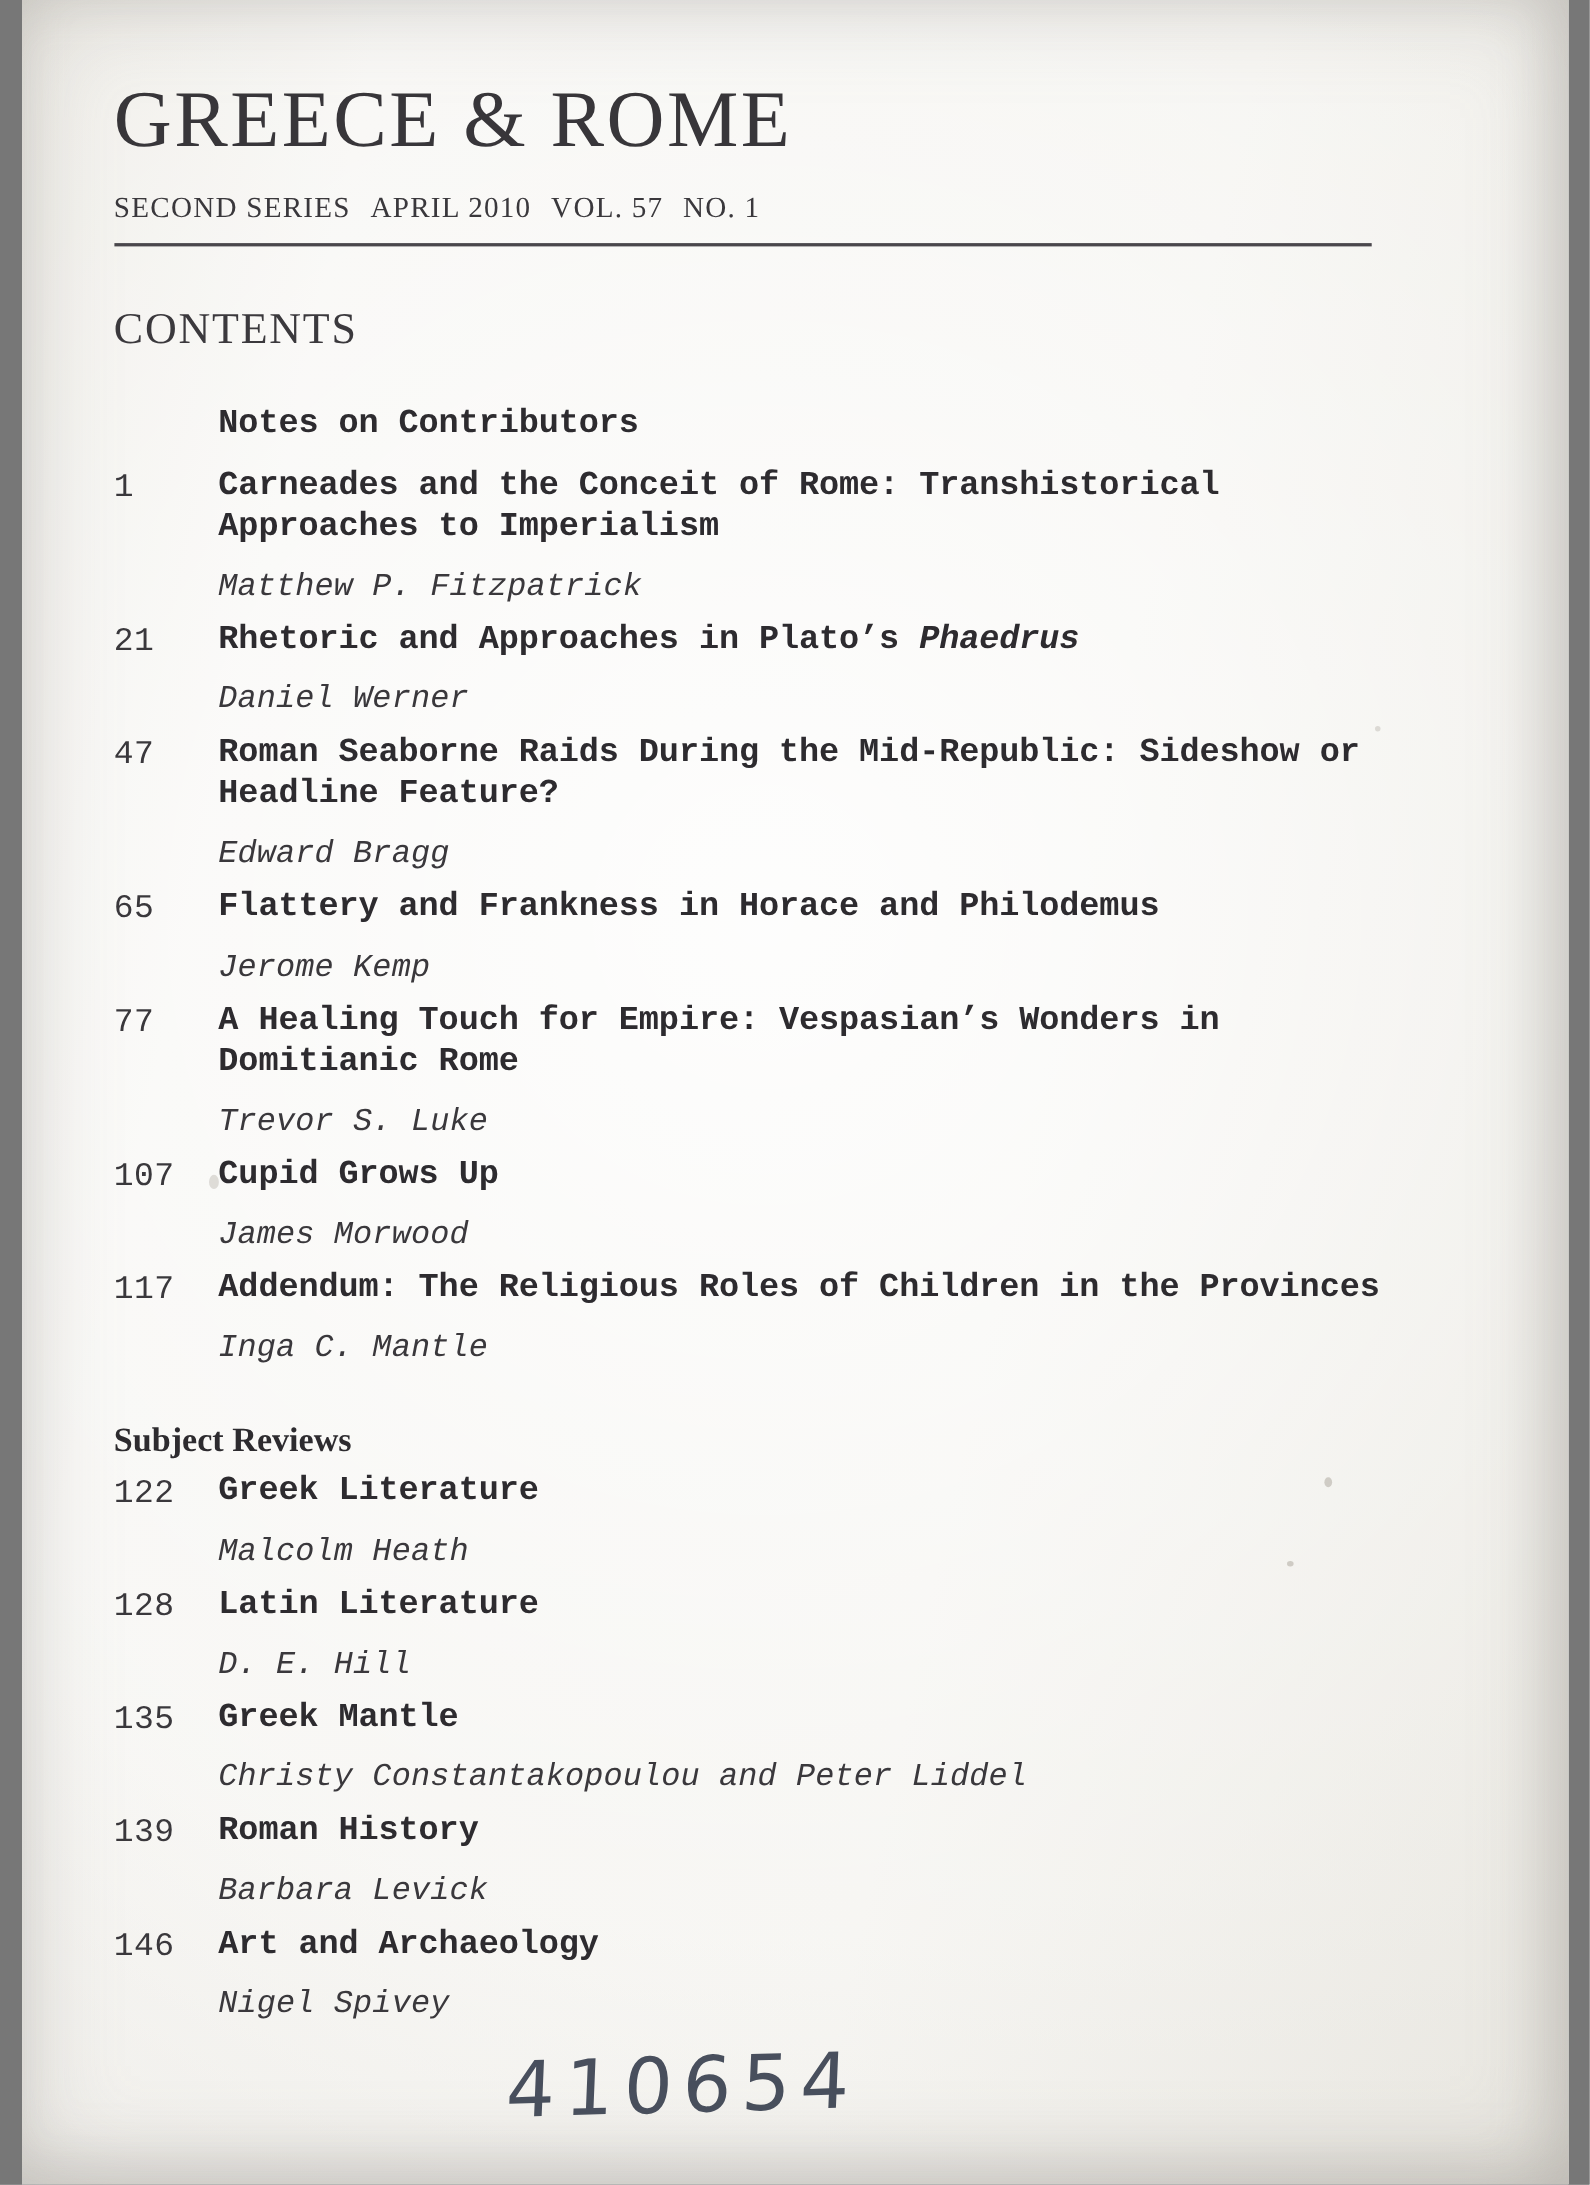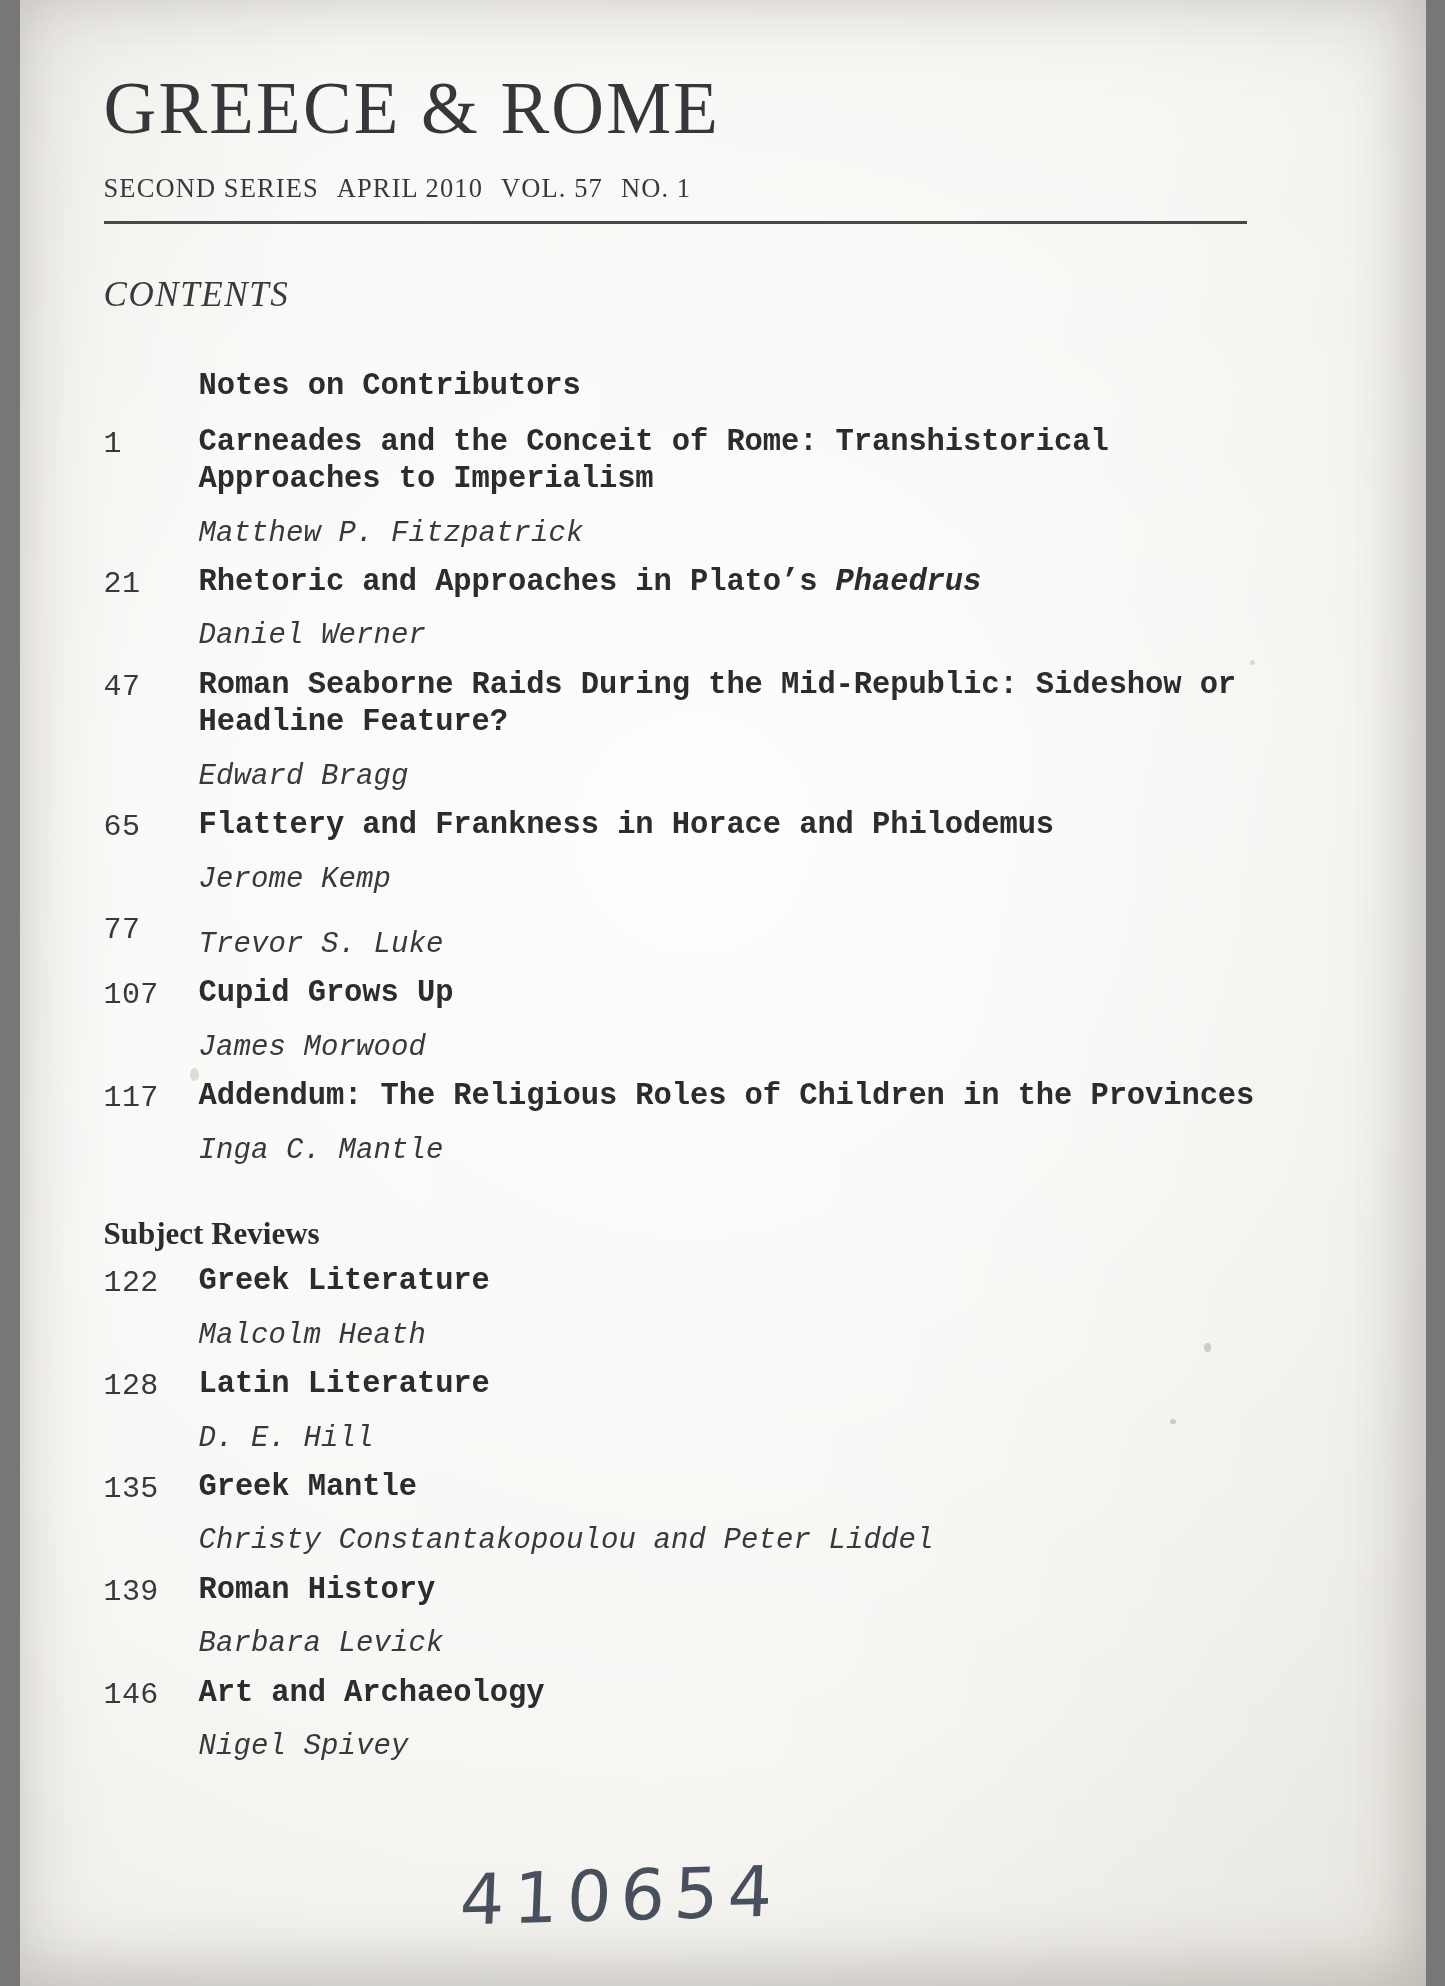--- a/index.html
+++ b/index.html
@@ -76,25 +76,24 @@
     height: 2.4px;
     background: #4a474c;
     width: 1143px;
   }
 
   
   .contents-heading {
     position: absolute;
     left: 84px;
     top: 275px;
-    font-size: 35px;
+    font-size: 40px;
     letter-spacing: 1.6px;
     color: #3b393d;
     font-weight: 400;
-    font-style: italic;
   }
 
   .toc {
     position: absolute;
     left: 84px;
     top: 368px;
     width: 1180px;
   }
 
   .toc-row {
@@ -255,20 +254,21 @@
       <div class="toc-pageno">65</div>
       <div class="toc-body">
         <div class="toc-title">Flattery and Frankness in Horace and Philodemus</div>
         <div class="toc-author">Jerome Kemp</div>
       </div>
     </div>
 
     <div class="toc-row">
       <div class="toc-pageno">77</div>
       <div class="toc-body">
+        <div class="toc-title">A Healing Touch for Empire: Vespasian’s Wonders in Domitianic Rome</div>
         <div class="toc-author">Trevor S. Luke</div>
       </div>
     </div>
 
     <div class="toc-row">
       <div class="toc-pageno">107</div>
       <div class="toc-body">
         <div class="toc-title">Cupid Grows Up</div>
         <div class="toc-author">James Morwood</div>
       </div>

